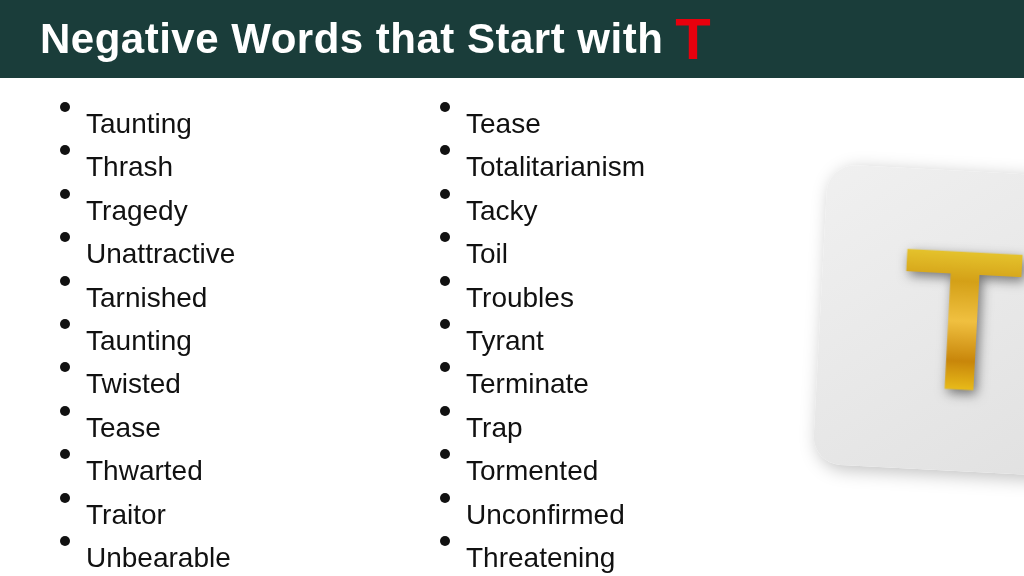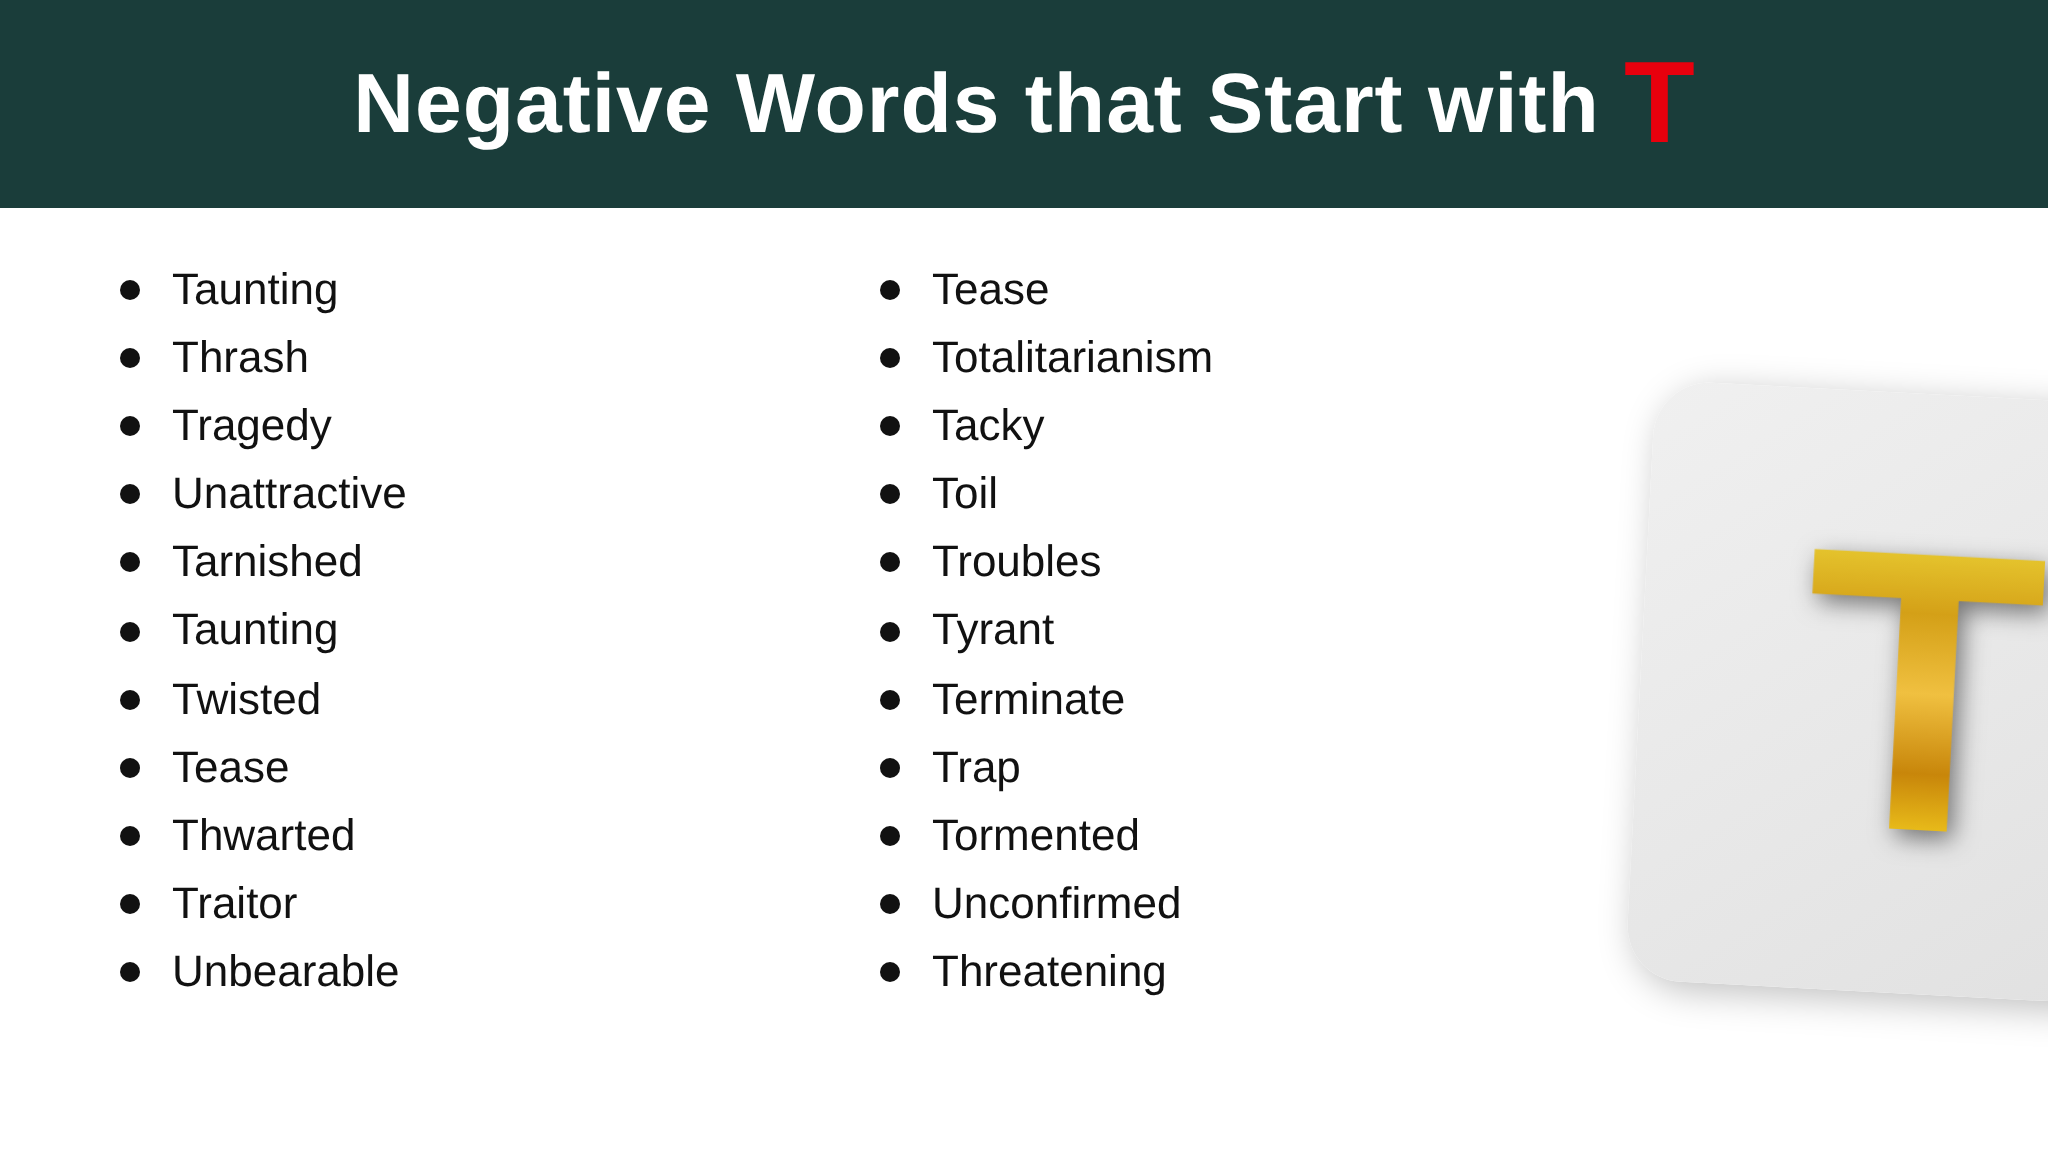--- a/index.html
+++ b/index.html
@@ -8,24 +8,23 @@
       width: 1024px;
       height: 576px;
       overflow: hidden;
       font-family: Arial, sans-serif;
       background: #ffffff;
     }
 
     #header {
       background-color: #1a3d3a;
       width: 100%;
-      padding: 23px 40px;
+      padding: 10px 40px;
       display: flex;
       align-items: center;
-      justify-content: center;
       gap: 12px;
     }
 
     #header-title {
       color: #ffffff;
       font-size: 42px;
       font-weight: 900;
       font-family: Arial Black, Arial, sans-serif;
       letter-spacing: 0.5px;
     }
@@ -49,22 +48,22 @@
     .word-column {
       flex: 0 0 380px;
       display: flex;
       flex-direction: column;
       justify-content: flex-start;
       padding-top: 4px;
     }
 
     .word-item {
       display: flex;
-      align-items: center;
-      font-size: 22px;
+      align-items: flex-start;
+      font-size: 28px;
       color: #111111;
       font-family: Arial, sans-serif;
       line-height: 1.55;
       font-weight: 400;
     }
 
     .bullet {
       display: inline-block;
       width: 10px;
       height: 10px;

